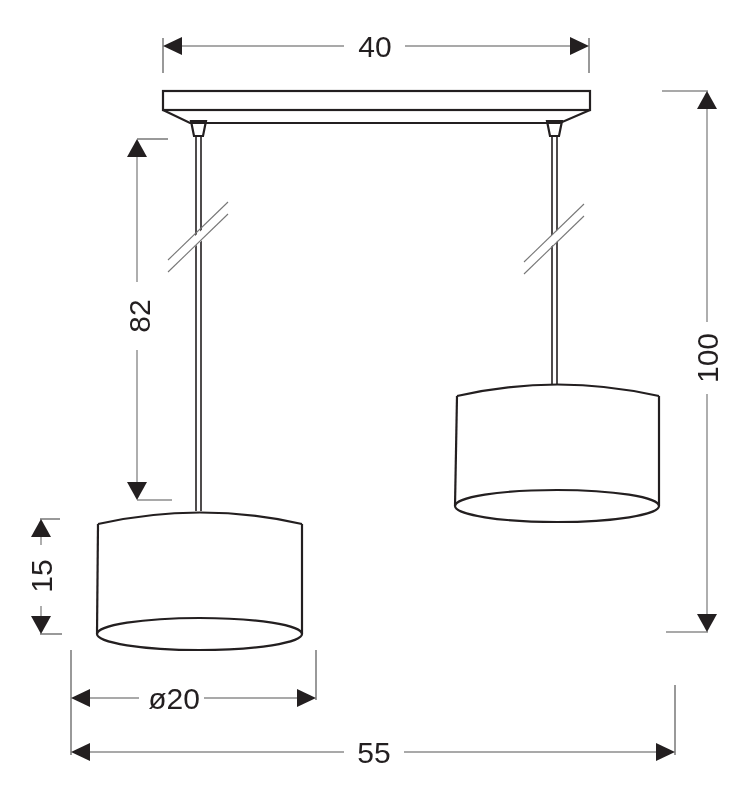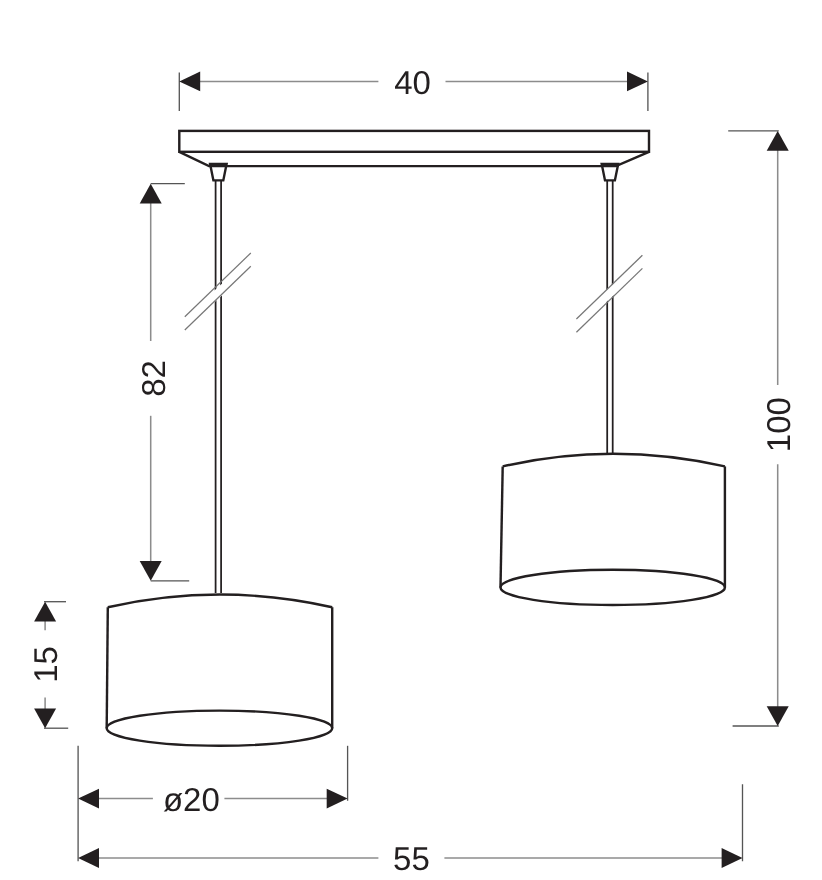--- a/index.html
+++ b/index.html
@@ -1,17 +1,17 @@
 <!DOCTYPE html>
 <html><head>
 <meta charset="utf-8">
 <style>
   html, body { margin: 0; padding: 0; background: #ffffff; }
   body { width: 747px; height: 800px; overflow: hidden; }
-  #canvas { position: absolute; left: 0; top: 0; width: 747px; height: 693px; margin-top: 28px; }
+  #canvas { position: absolute; left: 0; top: 0; width: 747px; height: 693px; }
   svg { display: block; }
   .outline { fill: none; stroke: #231f20; stroke-width: 2.2; }
   .dim { fill: none; stroke: #8c8c8c; stroke-width: 1.4; }
   .ext { fill: none; stroke: #555555; stroke-width: 1.2; }
   .arrow { fill: #231f20; stroke: none; }
   .cord { fill: none; stroke: #231f20; stroke-width: 1.6; }
   .breakline { fill: none; stroke: #777777; stroke-width: 1.1; }
   .label { font-family: "Liberation Sans", sans-serif; font-size: 30px; fill: #231f20; }
 </style>
 </head>

